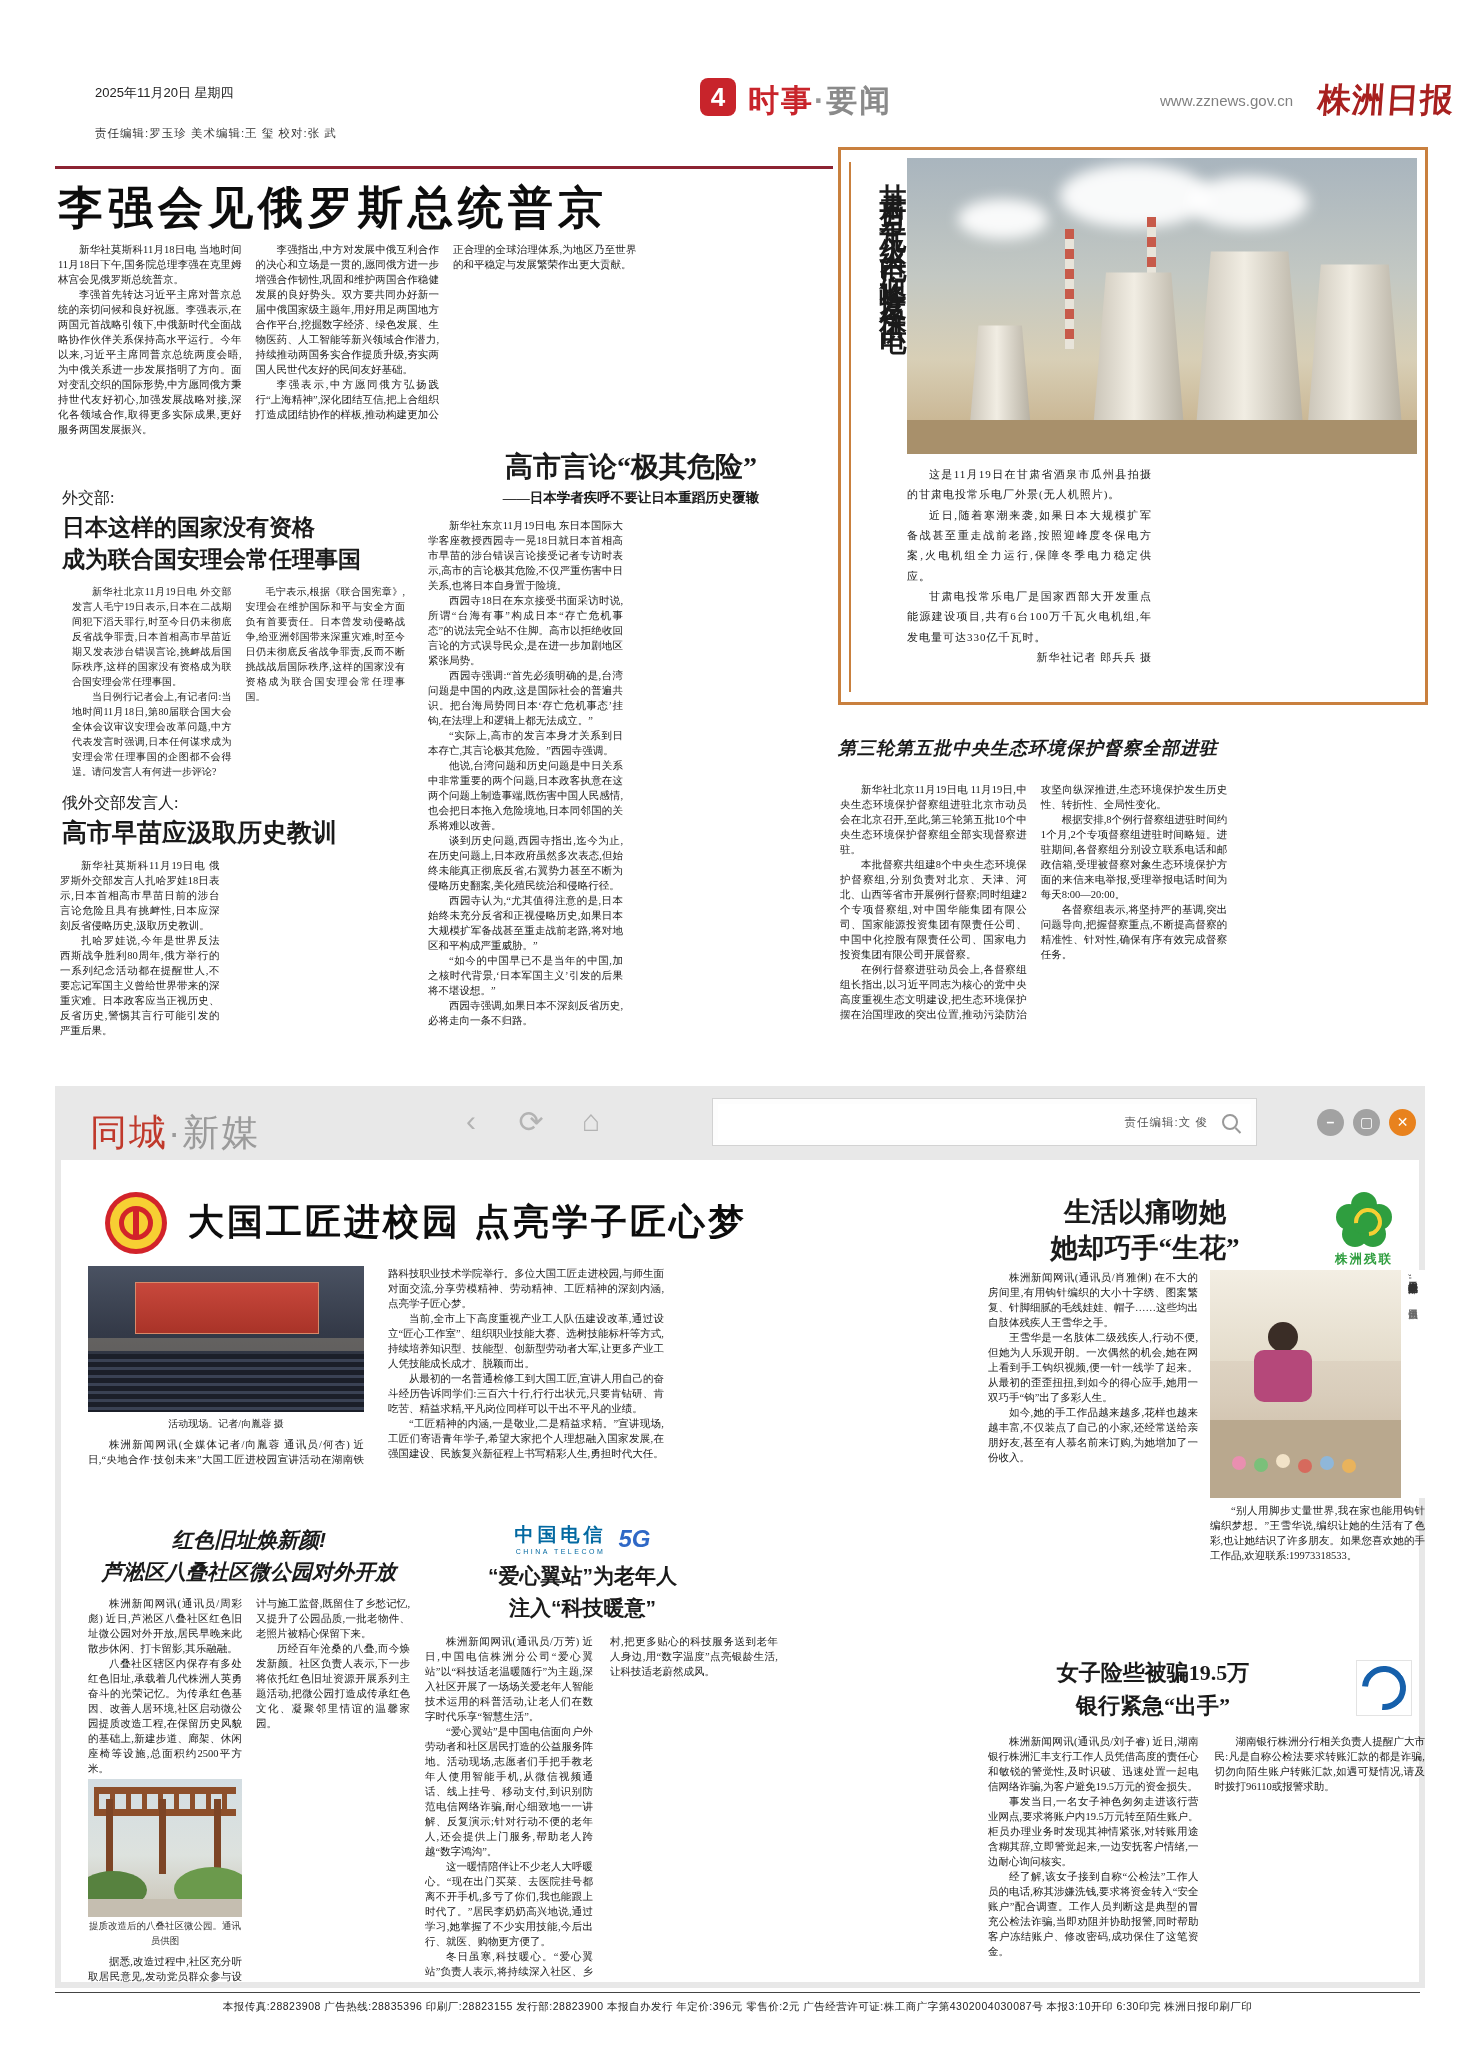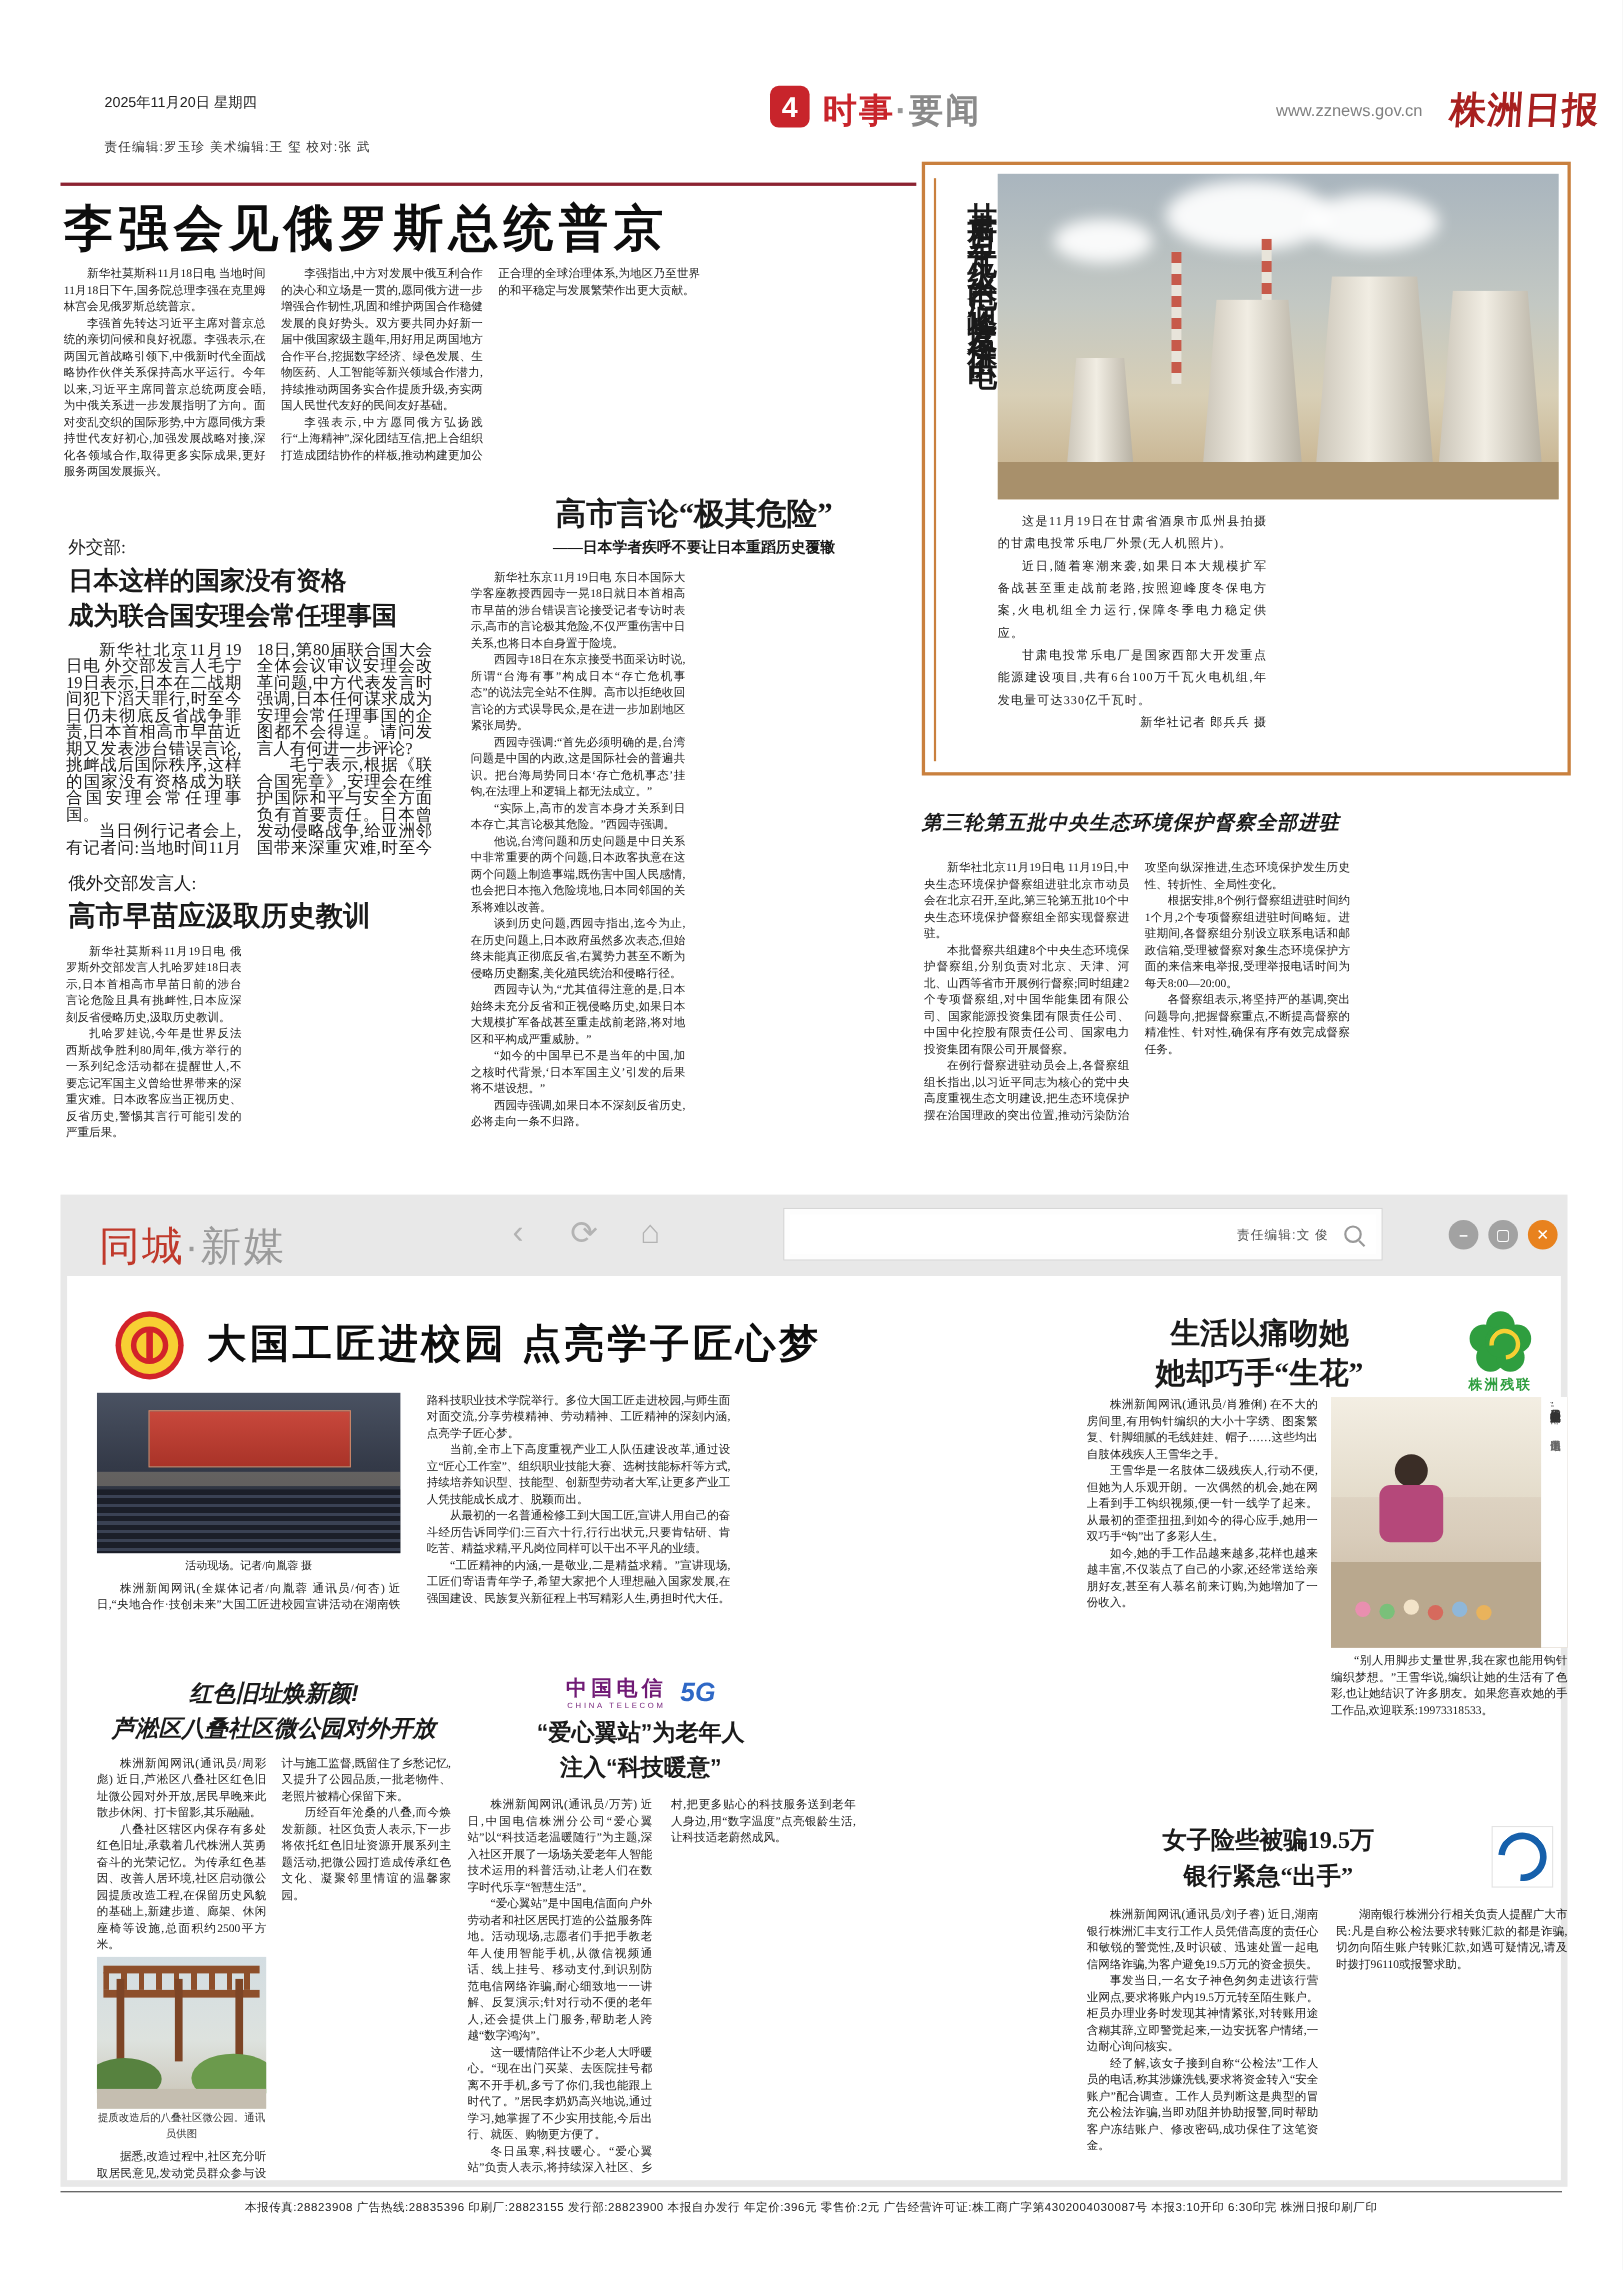--- a/index.html
+++ b/index.html
@@ -24,22 +24,22 @@
   .red-rule{left:55px;top:166px;width:778px;height:3px;background:#8c2332;}
 
   
   .lq-h{left:58px;top:178px;font-size:45px;font-weight:bold;letter-spacing:5px;color:#0d0d0d;}
   .lq-body{left:58px;top:242px;width:776px;height:200px;column-count:4;column-gap:14px;
            font-size:10.5px;line-height:15px;}
 
   
   .wjb-kicker{left:62px;top:488px;font-size:16px;color:#222;}
   .wjb-h{left:62px;top:512px;font-size:23px;font-weight:bold;line-height:1.4;}
-  .wjb-body{left:60px;top:584px;width:333px;height:198px;column-count:2;column-gap:14px;
-            font-size:15px;line-height:15px;}
+  .wjb-body{left:72px;top:584px;width:333px;height:198px;column-count:2;column-gap:14px;
+            font-size:10px;line-height:15px;}
 
   
   .ew-kicker{left:62px;top:793px;font-size:16px;}
   .ew-h{left:62px;top:816px;font-size:25px;font-weight:bold;}
   .ew-body{left:60px;top:858px;width:333px;height:182px;column-count:2;column-gap:14px;
            font-size:10.5px;line-height:15px;}
 
   
   .gs-h{left:428px;top:448px;width:406px;text-align:center;font-size:28px;font-weight:bold;}
   .gs-sub{left:428px;top:489px;width:406px;text-align:center;font-size:13.5px;font-weight:bold;}
@@ -135,21 +135,21 @@
   .hs-beam{position:absolute;left:4%;right:4%;height:7px;background:#8d4f2b;}
   .hs-lat{position:absolute;left:4%;right:4%;top:14px;height:16px;
           background:repeating-linear-gradient(90deg,#8d4f2b 0 5px,transparent 5px 16px);}
   .hs-post{position:absolute;top:20px;width:7px;height:75px;background:#7d4526;}
   .hs-bush{position:absolute;border-radius:50%;background:#57823f;}
   .hs-path{position:absolute;bottom:0;left:0;right:0;height:18px;background:#c5beb0;}
   .hs-cap{text-indent:0;font-size:9.5px;color:#333;text-align:center;margin-bottom:5px;}
 
   
   .ax-logos{left:425px;top:1522px;width:315px;display:flex;align-items:center;justify-content:center;gap:12px;}
-  .ax-tel{text-align:center;color:#701a75;}
+  .ax-tel{text-align:center;color:#0369a1;}
   .ax-tel-cn{font-size:19px;font-weight:bold;letter-spacing:4px;}
   .ax-tel-en{font-size:7px;letter-spacing:2.5px;}
   .ax-5g{font-size:24px;font-weight:bold;font-style:italic;color:#2f68c6;}
   .ax-h{left:425px;top:1560px;width:315px;text-align:center;font-size:21px;font-weight:bold;line-height:1.5;}
   .ax-body{left:425px;top:1634px;width:538px;height:350px;column-count:3;column-gap:17px;
            font-size:10.5px;line-height:15px;}
 
   
   .nv-h{left:988px;top:1656px;width:330px;text-align:center;font-size:22px;font-weight:bold;line-height:1.5;}
   .nv-logo{left:1356px;top:1660px;width:54px;height:54px;background:#fff;border:1px solid #e3e3e3;

